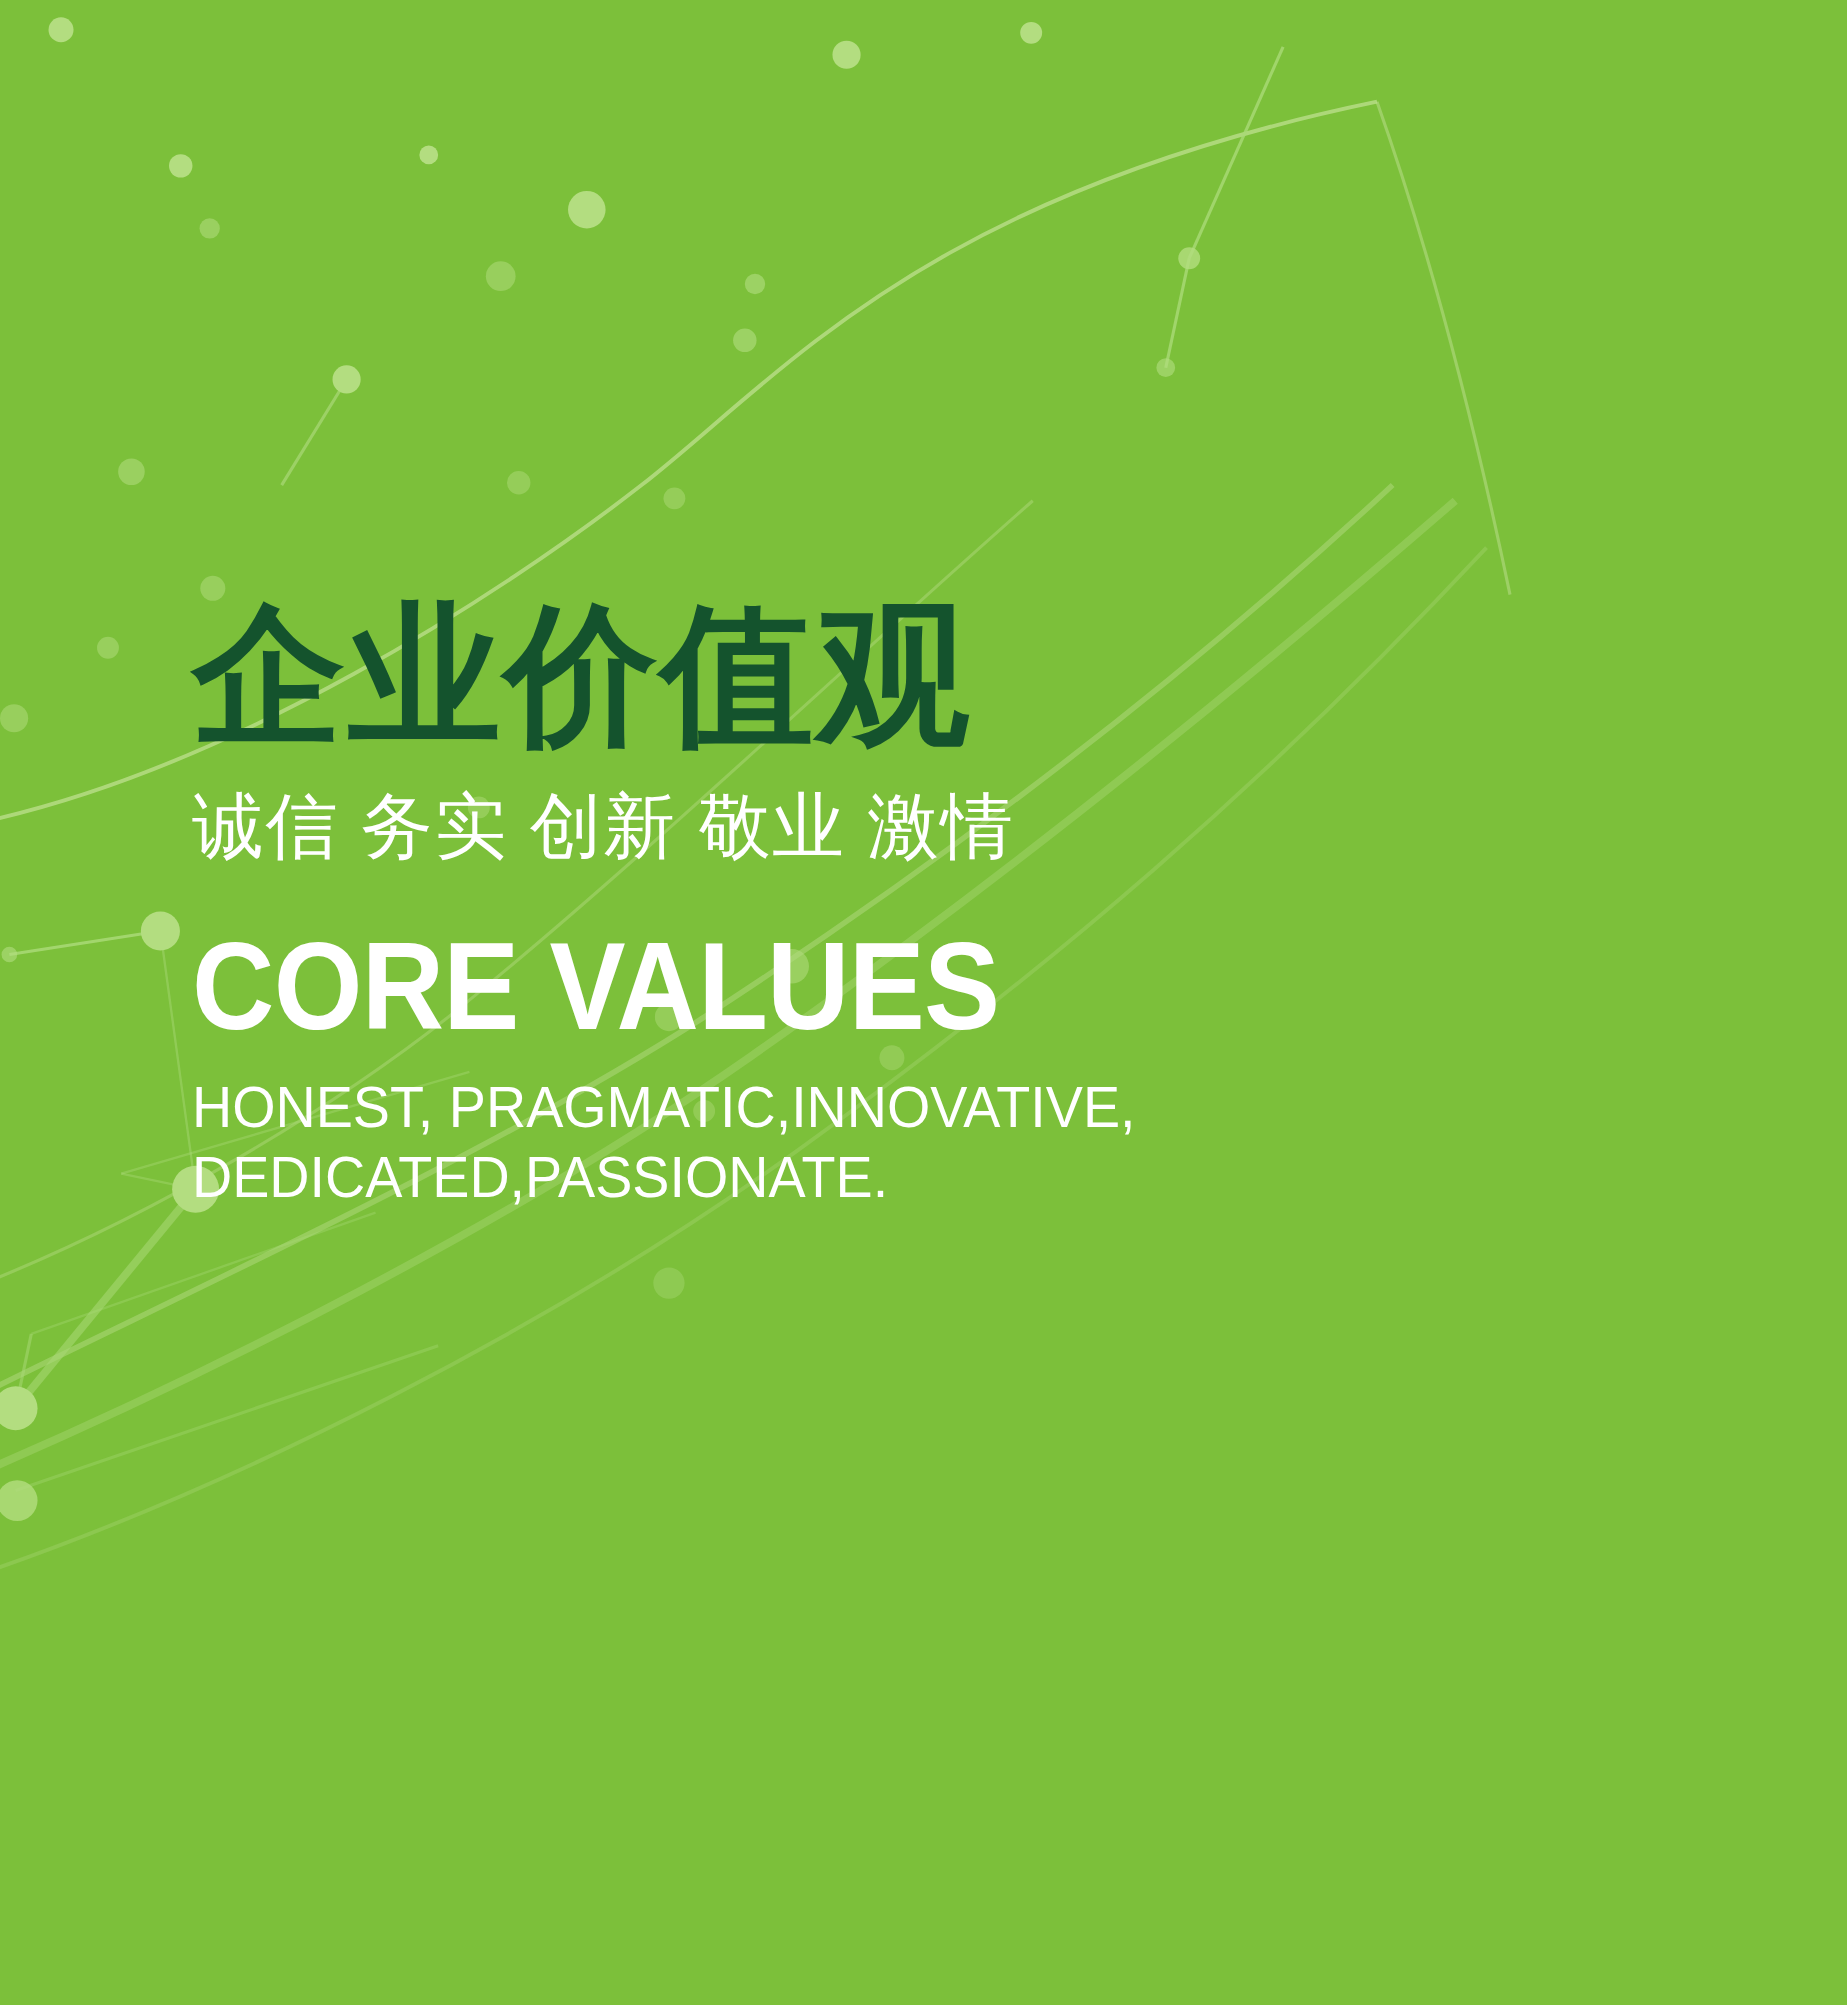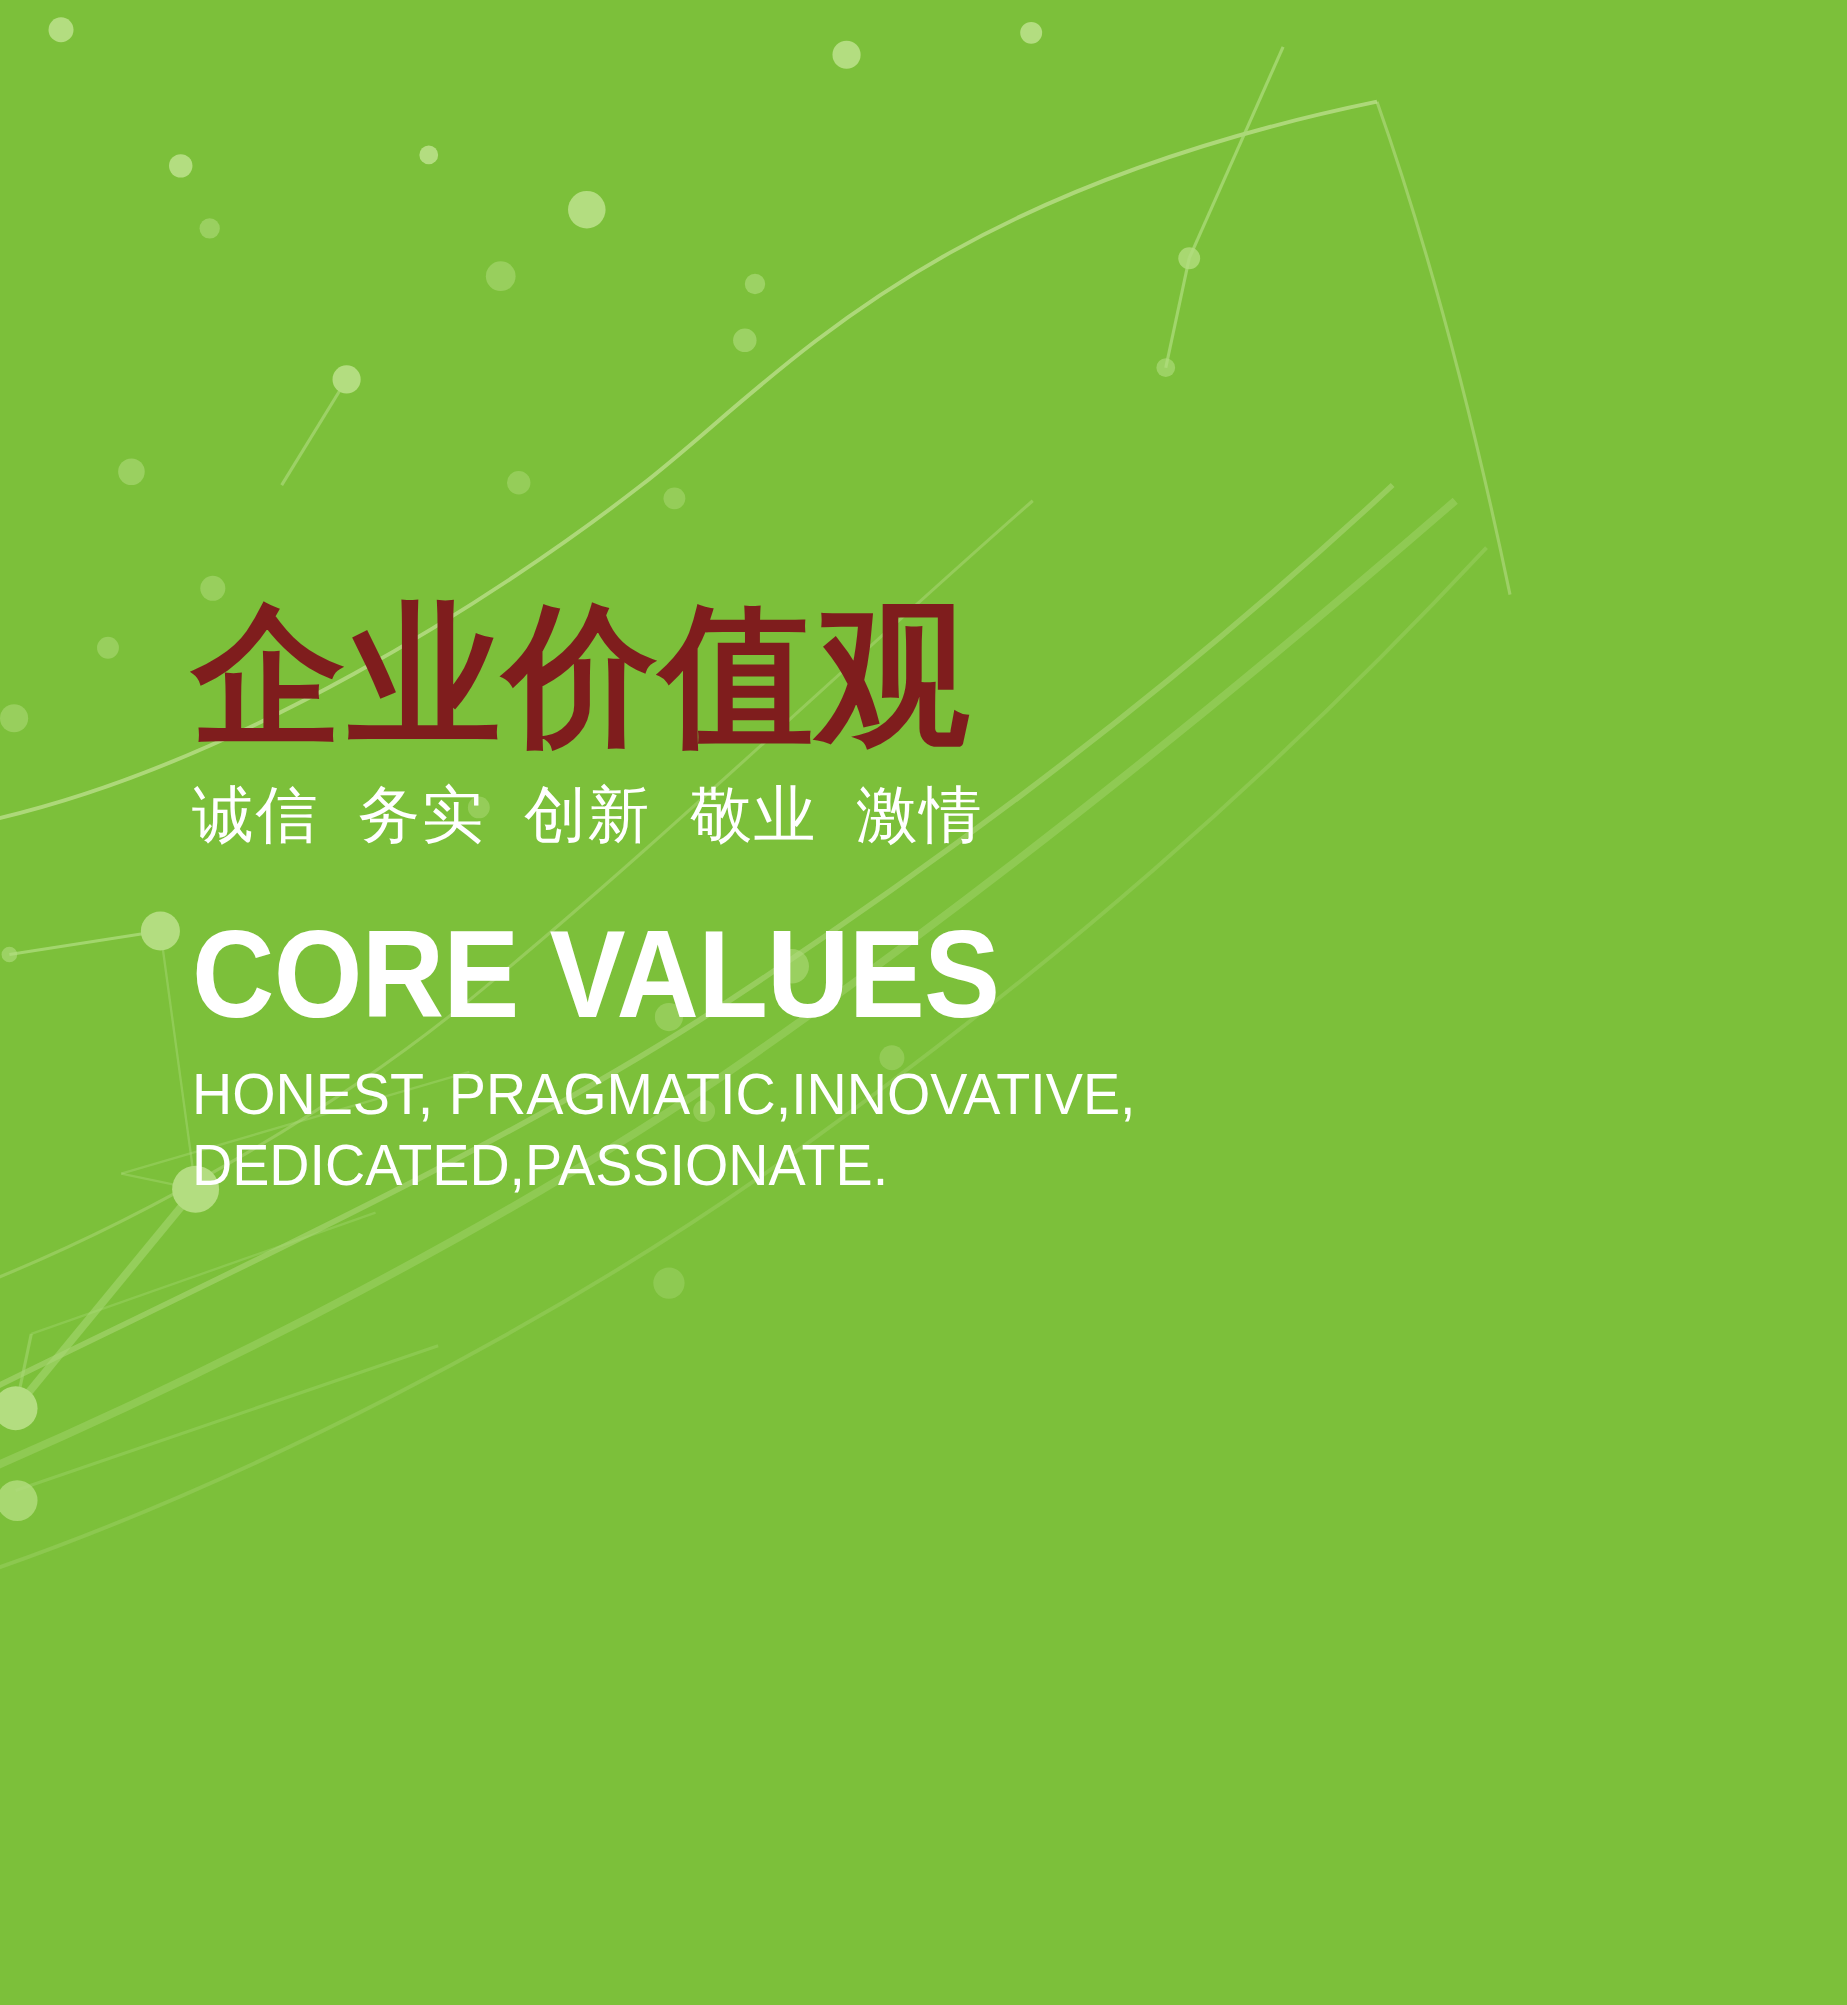--- a/index.html
+++ b/index.html
@@ -23,34 +23,34 @@
     display: block;
     pointer-events: none;
   }
   .content {
     position: absolute;
     left: 192px;
     top: 594px;
     width: 1486px;
   }
   .title-cn {
-    color: #7f1d1d;
+    color: #14532d;
     font-family: "Liberation Sans", "DejaVu Sans", sans-serif;
     font-weight: 700;
     font-size: 153px;
     line-height: 1.06;
     letter-spacing: 3.1px;
     margin: 0;
     white-space: nowrap;
   }
   .subtitle-cn {
     color: #ffffff;
-    font-family: Liberation Mono, monospace;
+    font-family: Liberation Sans, sans-serif;
     font-weight: 400;
-    font-size: 62px;
+    font-size: 72px;
     line-height: 1.25;
     letter-spacing: 1.6px;
     margin: 25px 0 0 0;
     white-space: nowrap;
   }
   .title-en {
     color: #ffffff;
     font-family: "Liberation Sans Narrow", "Liberation Sans", sans-serif;
     font-weight: 700;
     font-size: 124px;

